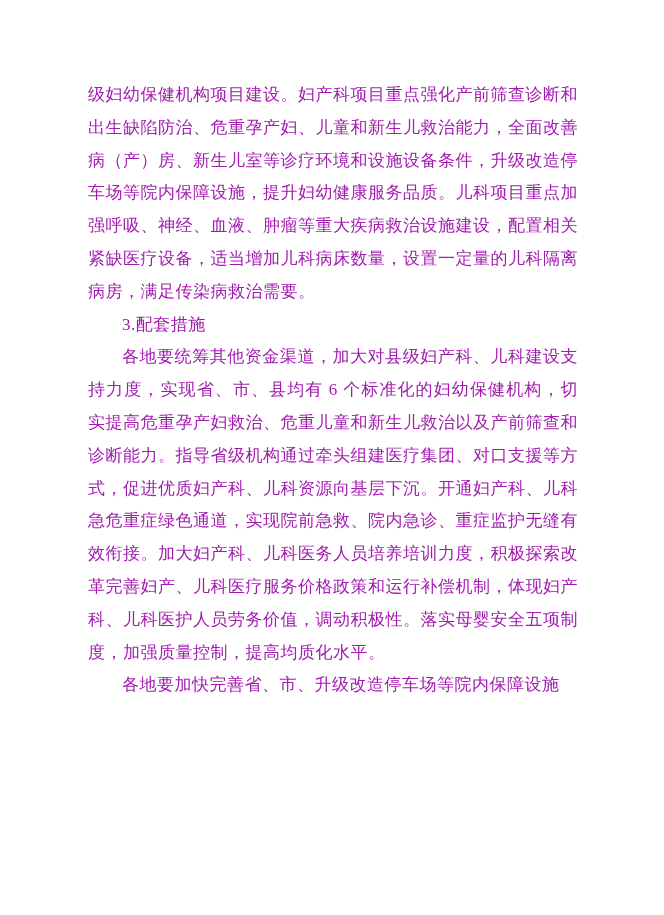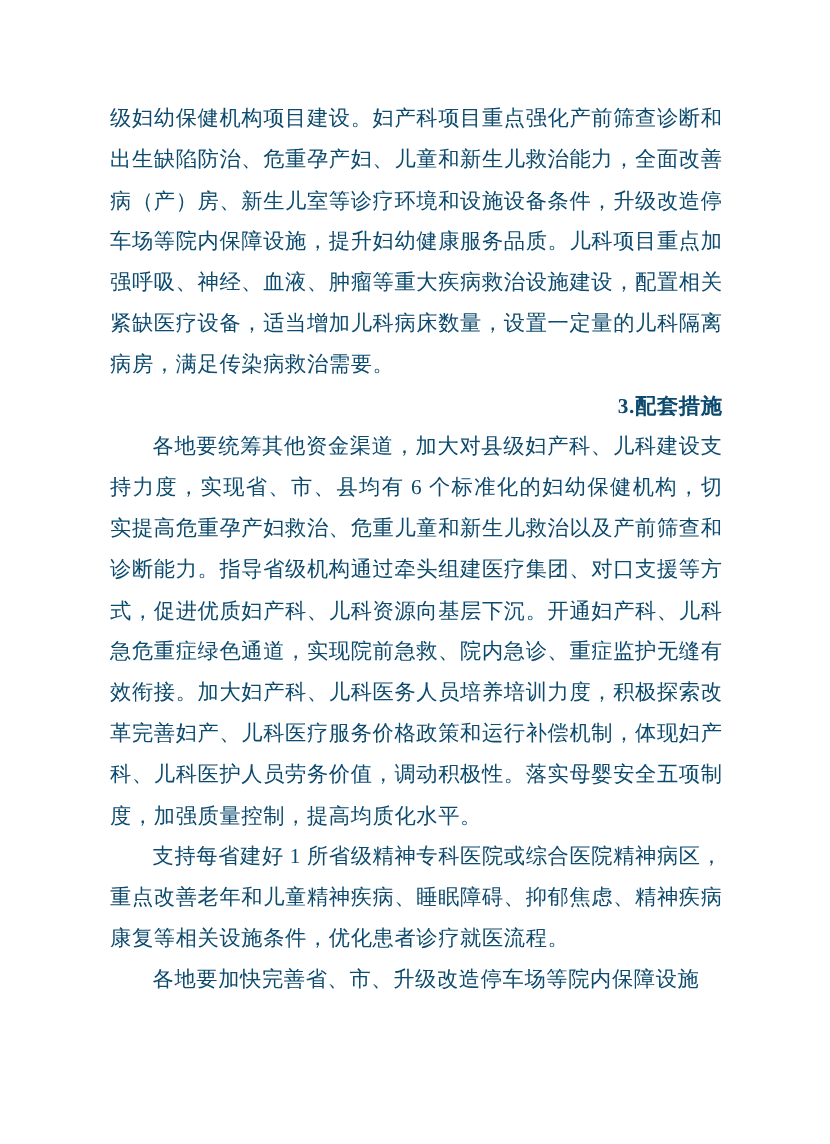--- a/index.html
+++ b/index.html
@@ -12,46 +12,45 @@
     height: 915px;
     overflow: hidden;
     font-family: "Liberation Serif", "DejaVu Serif", serif;
   }
   .page {
     box-sizing: border-box;
     width: 664px;
     height: 915px;
     background: #ffffff;
     padding: 79px 86px 0 88px;
-    color: #0c4a6e;
+    color: #a21caf;
   }
   .doc p {
     margin: 0;
     font-size: 17px;
     line-height: 32.8px;
     letter-spacing: 0.5px;
     text-align: justify;
     word-break: break-all;
   }
   .doc p.body-para {
     text-indent: 2em;
   }
   .doc p.body-para.no-indent {
     text-indent: 0;
   }
   .doc p.heading-para {
     text-indent: 2em;
-    font-weight: bold;
-    text-align: right;
+    font-weight: normal;
+    text-align: left;
   }
 </style>
 </head>
 <body>
 
 <div class="page">
   <div class="doc">
     <p class="body-para no-indent">级妇幼保健机构项目建设。妇产科项目重点强化产前筛查诊断和出生缺陷防治、危重孕产妇、儿童和新生儿救治能力，全面改善病（产）房、新生儿室等诊疗环境和设施设备条件，升级改造停车场等院内保障设施，提升妇幼健康服务品质。儿科项目重点加强呼吸、神经、血液、肿瘤等重大疾病救治设施建设，配置相关紧缺医疗设备，适当增加儿科病床数量，设置一定量的儿科隔离病房，满足传染病救治需要。</p>
     <p class="heading-para">3.配套措施</p>
     <p class="body-para">各地要统筹其他资金渠道，加大对县级妇产科、儿科建设支持力度，实现省、市、县均有 6 个标准化的妇幼保健机构，切实提高危重孕产妇救治、危重儿童和新生儿救治以及产前筛查和诊断能力。指导省级机构通过牵头组建医疗集团、对口支援等方式，促进优质妇产科、儿科资源向基层下沉。开通妇产科、儿科急危重症绿色通道，实现院前急救、院内急诊、重症监护无缝有效衔接。加大妇产科、儿科医务人员培养培训力度，积极探索改革完善妇产、儿科医疗服务价格政策和运行补偿机制，体现妇产科、儿科医护人员劳务价值，调动积极性。落实母婴安全五项制度，加强质量控制，提高均质化水平。</p>
-    <p class="body-para">支持每省建好 1 所省级精神专科医院或综合医院精神病区，重点改善老年和儿童精神疾病、睡眠障碍、抑郁焦虑、精神疾病康复等相关设施条件，优化患者诊疗就医流程。</p>
     <p class="body-para">各地要加快完善省、市、升级改造停车场等院内保障设施</p>
   </div>
 </div>
 
 </body></html>

